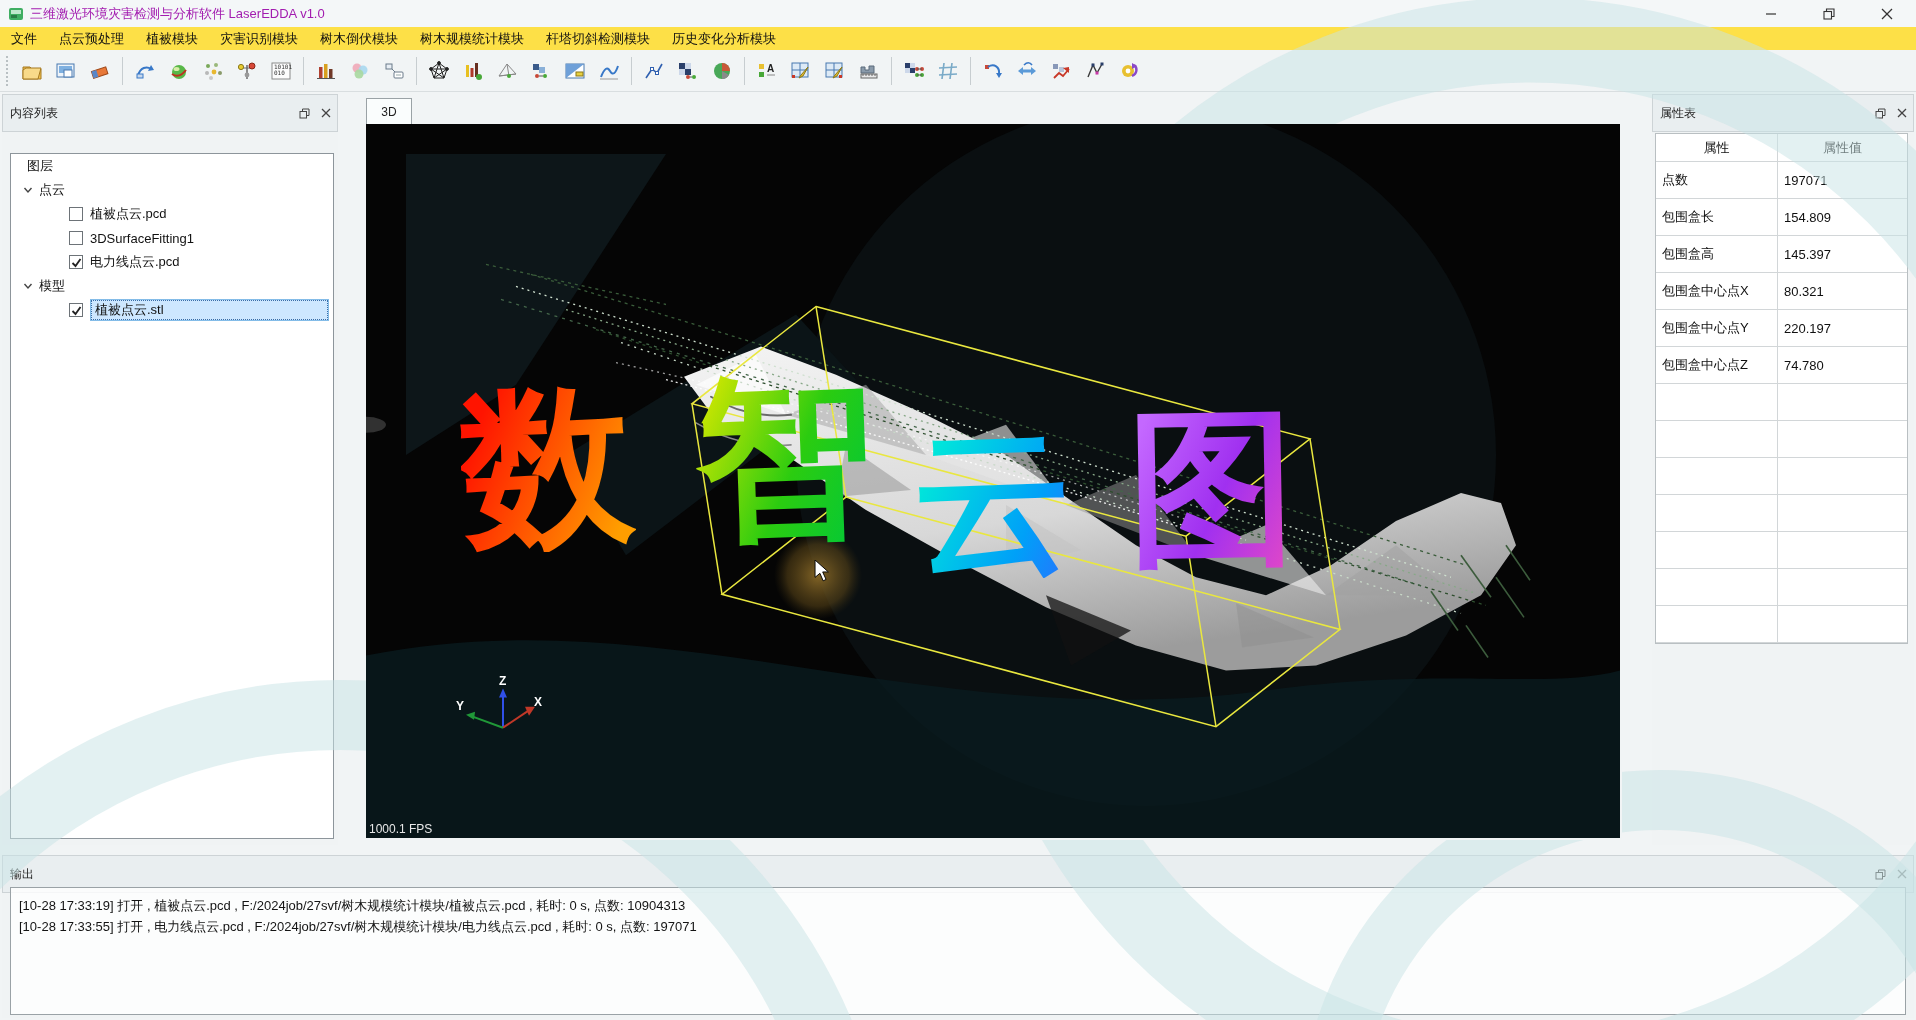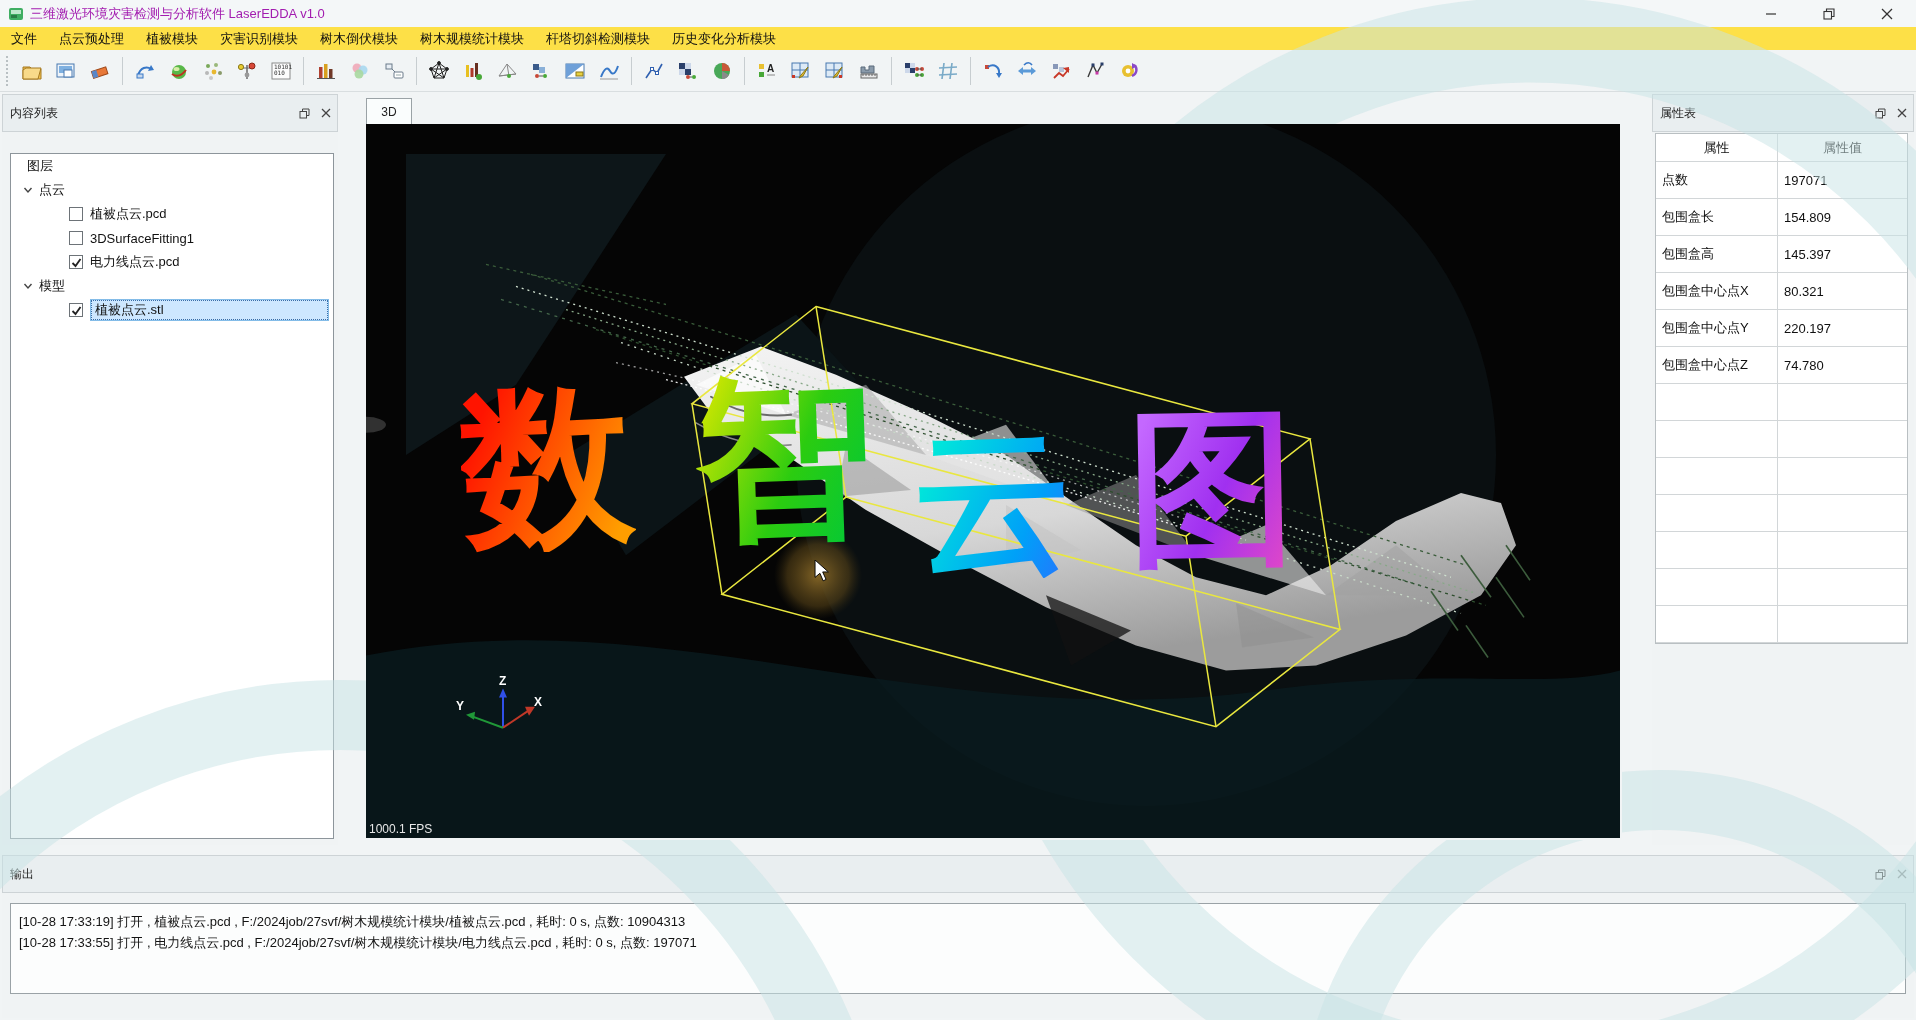--- a/index.html
+++ b/index.html
@@ -63,22 +63,22 @@
 
   
   .prop-table { position:absolute; left:3px; top:39px; width:253px; border:1px solid #b9bfc2; background:#fff; }
   .prow { display:grid; grid-template-columns:122px 1fr; }
   .pcell { border-bottom:1px solid #d2d6d8; font-size:13px; color:#101010; padding:0 6px;
     display:flex; align-items:center; height:37px; background:rgba(255,255,255,.35); }
   .pcell.c1 { border-right:1px solid #d2d6d8; }
   .phead .pcell { height:28px; justify-content:center; }
 
   
-  .out-box { position:absolute; left:8px; right:8px; top:32px; height:91px;
-    background:rgba(255,255,255,.8); border:1px solid #9aa2a6; padding:7px 8px;margin-top:16px; }
+  .out-box { position:absolute; left:8px; right:8px; top:32px; height:128px;
+    background:rgba(255,255,255,.8); border:1px solid #9aa2a6; padding:7px 8px; }
   .out-line { font-size:13px; color:#141414; line-height:21px; white-space:nowrap; }
 
   
   .wm-overlay { position:absolute; inset:0; pointer-events:none; z-index:40; }
 </style>
 </head>
 <body>
 
 <div class="app">
 

